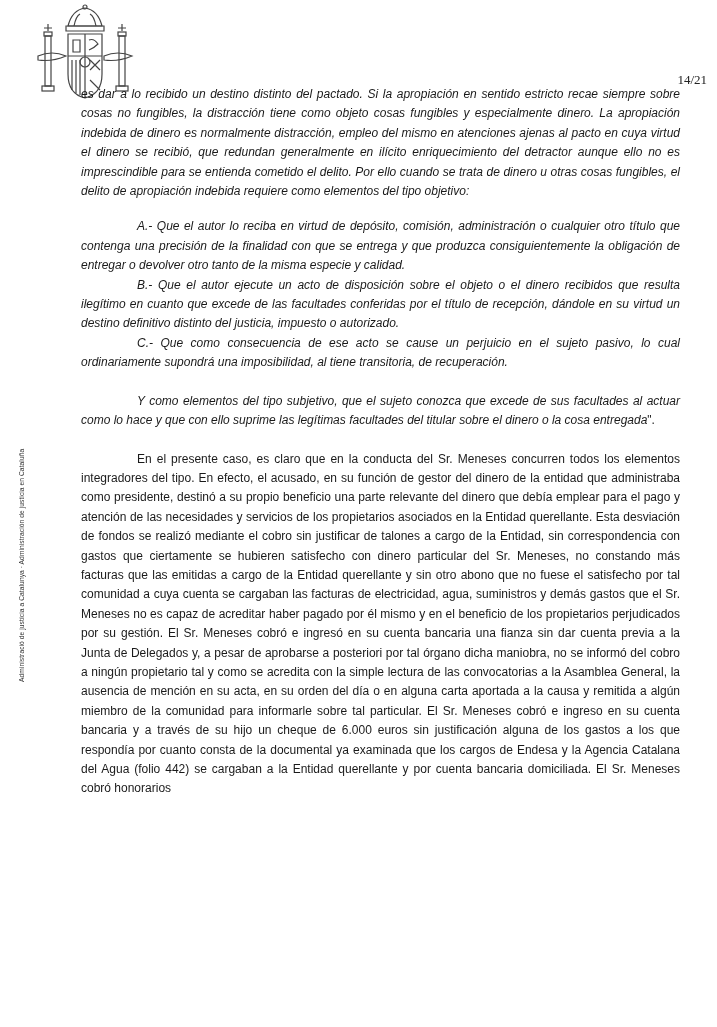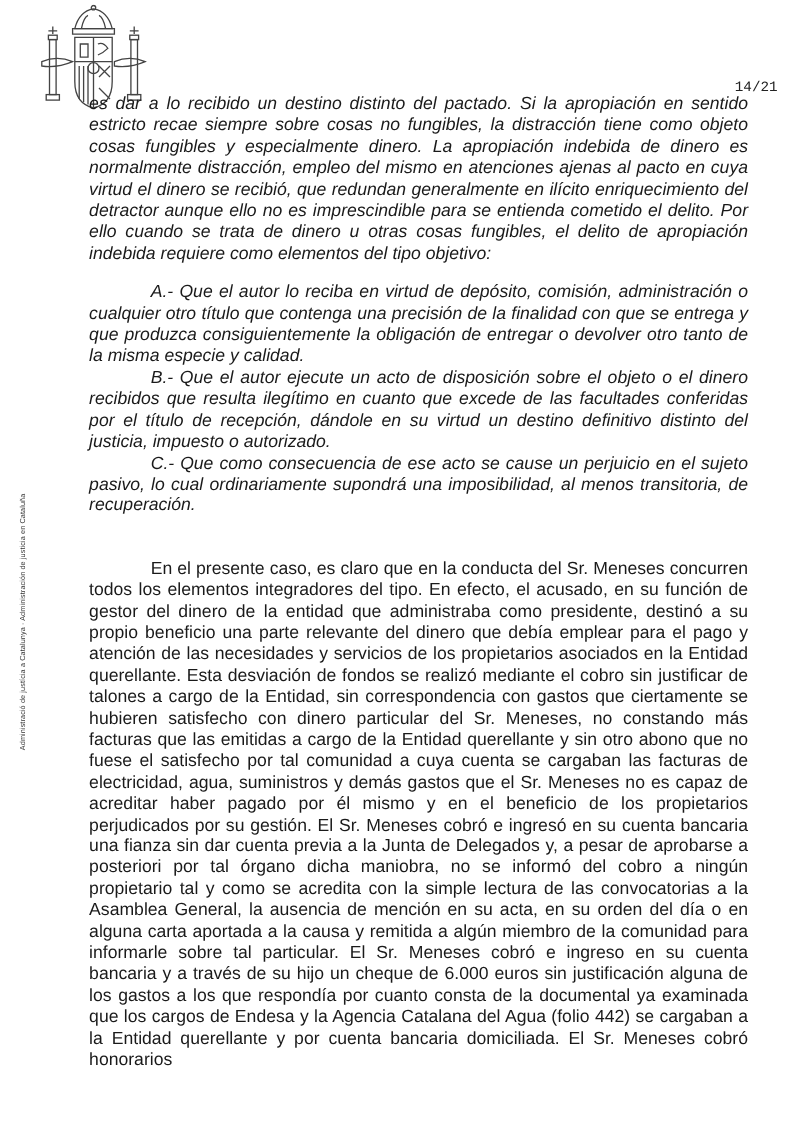--- a/index.html
+++ b/index.html
@@ -1,21 +1,21 @@
 <!DOCTYPE html>
 <html><head>
 <meta charset="utf-8">
 <style>
   html, body { margin: 0; padding: 0; background: #ffffff; }
   body { width: 717px; height: 1027px; position: relative; overflow: hidden; color: #1a1a1a; }
   .page { position: absolute; left: 0; top: 0; width: 717px; height: 1027px; background: #fff; }
   .coat { position: absolute; left: 32px; top: 4px; width: 106px; height: 98px; }
-  .page-num { position: absolute; right: 10px; top: 72px; font-family: Liberation Mono, monospace; font-size: 13px; color: #222; }
+  .page-num { position: absolute; right: 10px; top: 72px; font-family: Liberation Serif, serif; font-size: 13px; color: #222; }
   .side-note { position: absolute; left: 18px; top: 682px; transform-origin: 0 0; transform: rotate(-90deg); font-family: "Liberation Sans", sans-serif; font-size: 6.6px; color: #333; white-space: nowrap; letter-spacing: 0.1px; }
-  .body { position: absolute; left: 81px; top: 85px; width: 599px; font-family: "Liberation Sans", sans-serif; font-size: 16px; line-height: 19.4px; text-align: justify; }
+  .body { position: absolute; left: 81px; top: 85px; width: 599px; font-family: "Liberation Sans", sans-serif; font-size: 12px; line-height: 19.4px; text-align: justify; }
   .body p { margin: 0; }
   .it { font-style: italic; }
   .indent { text-indent: 56px; }
   .gap { height: 19px; }
   .gap-s { height: 16px; }
 </style>
 </head>
 <body>
 
 <div class="page">
@@ -53,19 +53,20 @@
 
   <div class="page-num">14/21</div>
 
   <div class="side-note">Administració de justícia a Catalunya · Administración de justicia en Cataluña</div>
 
   <div class="body">
     <p class="it">es dar a lo recibido un destino distinto del pactado. Si la apropiación en sentido estricto recae siempre sobre cosas no fungibles, la distracción tiene como objeto cosas fungibles y especialmente dinero. La apropiación indebida de dinero es normalmente distracción, empleo del mismo en atenciones ajenas al pacto en cuya virtud el dinero se recibió, que redundan generalmente en ilícito enriquecimiento del detractor aunque ello no es imprescindible para se entienda cometido el delito. Por ello cuando se trata de dinero u otras cosas fungibles, el delito de apropiación indebida requiere como elementos del tipo objetivo:</p>
     <div class="gap-s"></div>
     <p class="it indent">A.- Que el autor lo reciba en virtud de depósito, comisión, administración o cualquier otro título que contenga una precisión de la finalidad con que se entrega y que produzca consiguientemente la obligación de entregar o devolver otro tanto de la misma especie y calidad.</p>
     <p class="it indent">B.- Que el autor ejecute un acto de disposición sobre el objeto o el dinero recibidos que resulta ilegítimo en cuanto que excede de las facultades conferidas por el título de recepción, dándole en su virtud un destino definitivo distinto del justicia, impuesto o autorizado.</p>
-    <p class="it indent">C.- Que como consecuencia de ese acto se cause un perjuicio en el sujeto pasivo, lo cual ordinariamente supondrá una imposibilidad, al menos transitoria, de recuperación.</p>
+    <p class="it indent">C.- Que como consecuencia de ese acto se cause un perjuicio en el sujeto pasivo, lo cual ordinariamente supondrá una imposibilidad, al tiene transitoria, de recuperación.</p>
     <div class="gap"></div>
+    <p class="indent"><span class="it">Y como elementos del tipo subjetivo, que el sujeto conozca que excede de sus facultades al actuar como lo hace y que con ello suprime las legítimas facultades del titular sobre el dinero o la cosa entregada</span><span>".</span></p>
     <div class="gap"></div>
     <p class="indent">En el presente caso, es claro que en la conducta del Sr. Meneses concurren todos los elementos integradores del tipo. En efecto, el acusado, en su función de gestor del dinero de la entidad que administraba como presidente, destinó a su propio beneficio una parte relevante del dinero que debía emplear para el pago y atención de las necesidades y servicios de los propietarios asociados en la Entidad querellante. Esta desviación de fondos se realizó mediante el cobro sin justificar de talones a cargo de la Entidad, sin correspondencia con gastos que ciertamente se hubieren satisfecho con dinero particular del Sr. Meneses, no constando más facturas que las emitidas a cargo de la Entidad querellante y sin otro abono que no fuese el satisfecho por tal comunidad a cuya cuenta se cargaban las facturas de electricidad, agua, suministros y demás gastos que el Sr. Meneses no es capaz de acreditar haber pagado por él mismo y en el beneficio de los propietarios perjudicados por su gestión. El Sr. Meneses cobró e ingresó en su cuenta bancaria una fianza sin dar cuenta previa a la Junta de Delegados y, a pesar de aprobarse a posteriori por tal órgano dicha maniobra, no se informó del cobro a ningún propietario tal y como se acredita con la simple lectura de las convocatorias a la Asamblea General, la ausencia de mención en su acta, en su orden del día o en alguna carta aportada a la causa y remitida a algún miembro de la comunidad para informarle sobre tal particular. El Sr. Meneses cobró e ingreso en su cuenta bancaria y a través de su hijo un cheque de 6.000 euros sin justificación alguna de los gastos a los que respondía por cuanto consta de la documental ya examinada que los cargos de Endesa y la Agencia Catalana del Agua (folio 442) se cargaban a la Entidad querellante y por cuenta bancaria domiciliada. El Sr. Meneses cobró honorarios</p>
   </div>
 
 </div>
 
 </body></html>

